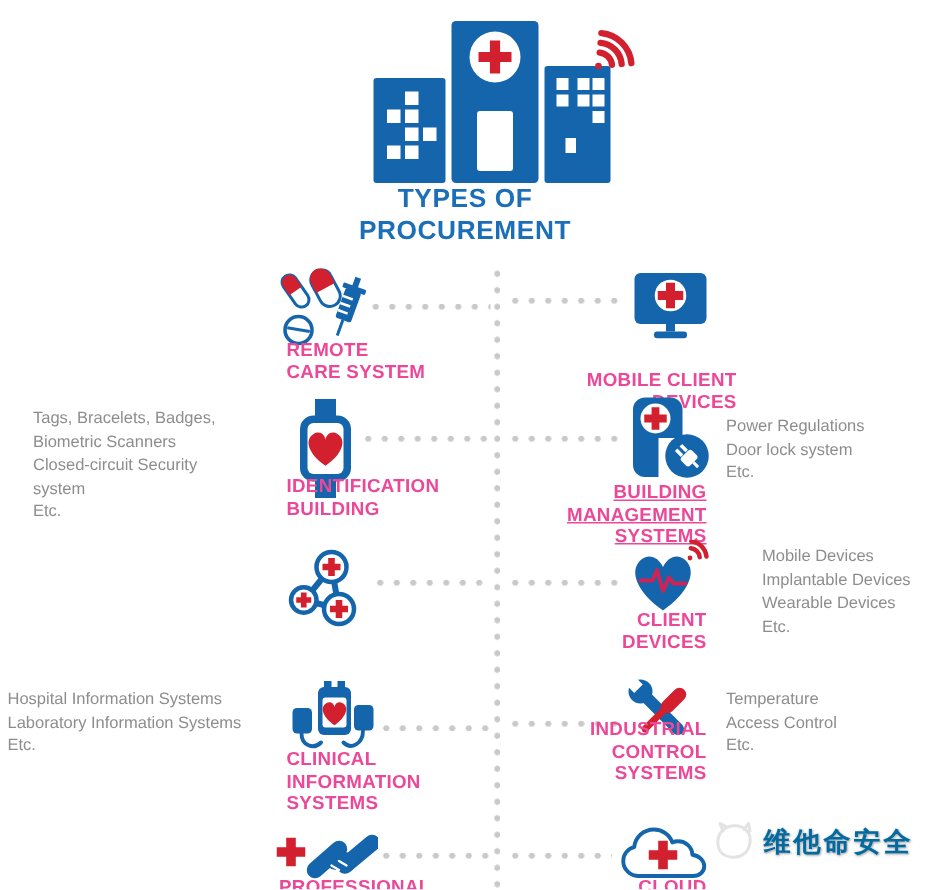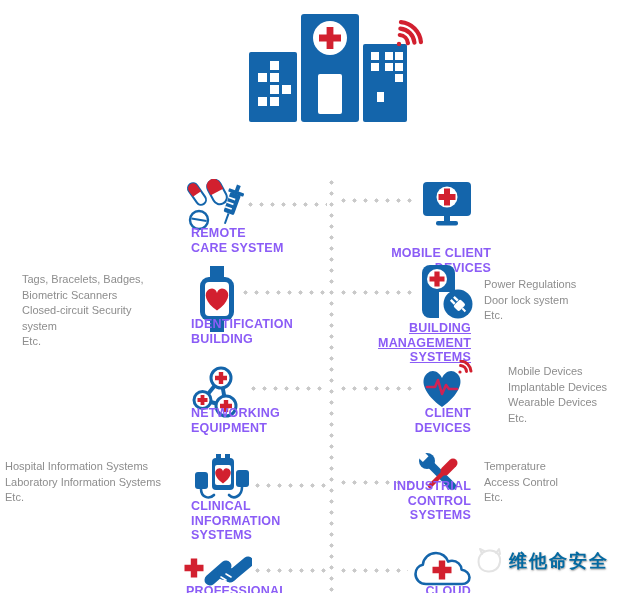--- a/index.html
+++ b/index.html
@@ -3,21 +3,21 @@
 <meta charset="utf-8">
 <style>
   html,body { margin:0; padding:0; background:#fff; }
   #stage { position:relative; width:619px; height:593px; background:#ffffff; overflow:hidden;
            font-family:"Liberation Sans", sans-serif; }
   .abs { position:absolute; }
   .title { position:absolute; left:195px; top:122px; width:230px; text-align:center;
            font-weight:800; font-size:17.5px; line-height:1.18; color:#1c6fb7;
            letter-spacing:.4px; white-space:pre-line; }
   .lbl { position:absolute; font-weight:700; font-size:12.5px; line-height:1.16;
-         color:#8b5cf6; letter-spacing:.2px; white-space:pre-line; }
+         color:#ec4899; letter-spacing:.2px; white-space:pre-line; }
   .lbl.r { text-align:right; }
   .ann { position:absolute; font-weight:400; font-size:11px; line-height:1.42;
          color:#8d8d8d; white-space:pre-line; }
   .ann.r { }
   .dots-h { position:absolute; height:5px;
             background-image:radial-gradient(circle,#c9c9c9 1.9px,rgba(0,0,0,0) 2.2px);
             background-size:11px 5px; background-repeat:repeat-x; }
   .dots-v { position:absolute; width:5px;
             background-image:radial-gradient(circle,#c9c9c9 1.9px,rgba(0,0,0,0) 2.2px);
             background-size:5px 11px; background-repeat:repeat-y; }
@@ -58,20 +58,22 @@
     <rect x="75" y="66" width="24" height="40" rx="2" fill="#fff"></rect>
 
     <g stroke="#d2202f" stroke-width="4.2" fill="none" stroke-linecap="round">
       <circle cx="156" cy="36" r="2.2" fill="#d2202f" stroke="none"></circle>
       <path d="M164.97,35.2 A9 9 0 0 0 156.78,27.03"></path>
       <path d="M171.44,34.65 A15.5 15.5 0 0 0 157.35,20.56"></path>
       <path d="M177.92,34.08 A22 22 0 0 0 157.92,14.08"></path>
     </g>
   </svg>
 
+  <div class="title">TYPES OF
+PROCUREMENT</div>
 
   <div class="dots-v" style="left:329px; top:177px; height:416px;"></div>
 
   <svg class="abs" style="left:186px; top:179px;" width="58" height="52" viewBox="0 0 58 52">
     <g transform="translate(11,15) rotate(-35)">
       <rect x="-5" y="-12" width="10" height="24" rx="5" fill="#fff" stroke="#1465ab" stroke-width="2"></rect>
       <path d="M-5,0 V-7 A5 5 0 0 1 5,-7 V0 Z" fill="#d2202f"></path>
     </g>
     <g transform="translate(31,13) rotate(-28)">
       <rect x="-7" y="-13" width="14" height="26" rx="7" fill="#fff" stroke="#1465ab" stroke-width="2"></rect>
@@ -148,22 +150,20 @@
       <line x1="11" y1="34" x2="34" y2="40"></line>
     </g>
     <circle cx="29" cy="12" r="10" fill="#fff" stroke="#1465ab" stroke-width="3"></circle>
     <circle cx="10.5" cy="34" r="8.5" fill="#fff" stroke="#1465ab" stroke-width="3"></circle>
     <circle cx="34" cy="40" r="10" fill="#fff" stroke="#1465ab" stroke-width="3"></circle>
     <path d="M26.8,6 h4.4 v3.8 h3.8 v4.4 h-3.8 v3.8 h-4.4 v-3.8 h-3.8 v-4.4 h3.8 z" fill="#d2202f"></path>
     <path d="M8.6,29 h3.8 v3.1 h3.1 v3.8 h-3.1 v3.1 h-3.8 v-3.1 h-3.1 v-3.8 h3.1 z" fill="#d2202f"></path>
     <path d="M31.8,34 h4.4 v3.8 h3.8 v4.4 h-3.8 v3.8 h-4.4 v-3.8 h-3.8 v-4.4 h3.8 z" fill="#d2202f"></path>
   </svg>
   <div class="dots-h" style="left:248px; top:386px; width:80px;"></div>
-  <div class="lbl" style="left:191px; top:406px;">NETWORKING
-EQUIPMENT</div>
 
   <svg class="abs" style="left:418px; top:360px;" width="58" height="52" viewBox="0 0 58 52">
     <path d="M24,47 C7,35 1,21 9,13.5 C14.5,8.5 21,11.5 24,18 C27,11.5 33.5,8.5 39,13.5 C47,21 41,35 24,47 Z" fill="#1465ab"></path>
     <polyline points="9,27 17,27 20,20 24,34 28,25 31,29 39,29" fill="none" stroke="#cf2356" stroke-width="2.6" stroke-linejoin="round" stroke-linecap="round"></polyline>
     <g stroke="#d2202f" stroke-width="3" fill="none" stroke-linecap="round">
       <circle cx="42" cy="12" r="1.6" fill="#d2202f" stroke="none"></circle>
       <path d="M48.48,11.43 A6.5 6.5 0 0 0 42.57,5.53"></path>
       <path d="M52.96,11.04 A11 11 0 0 0 42.96,1.04"></path>
     </g>
   </svg>

